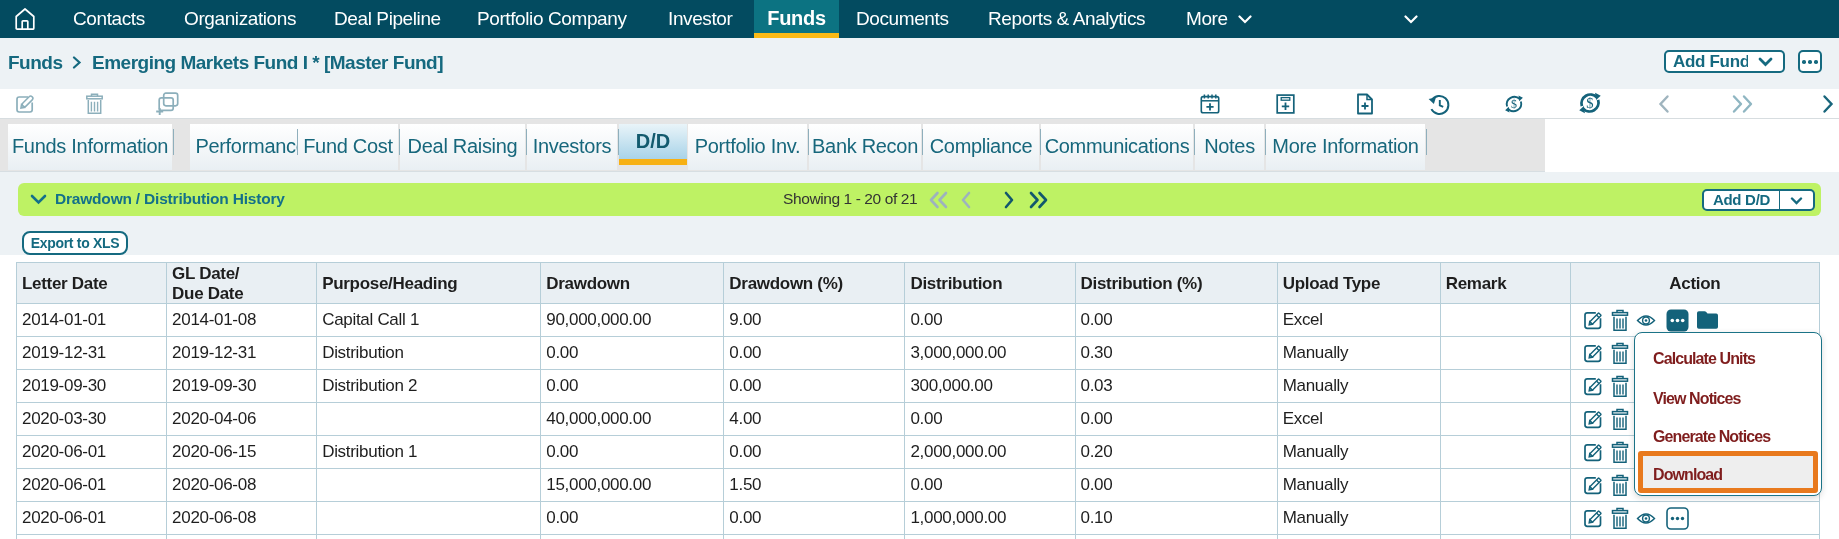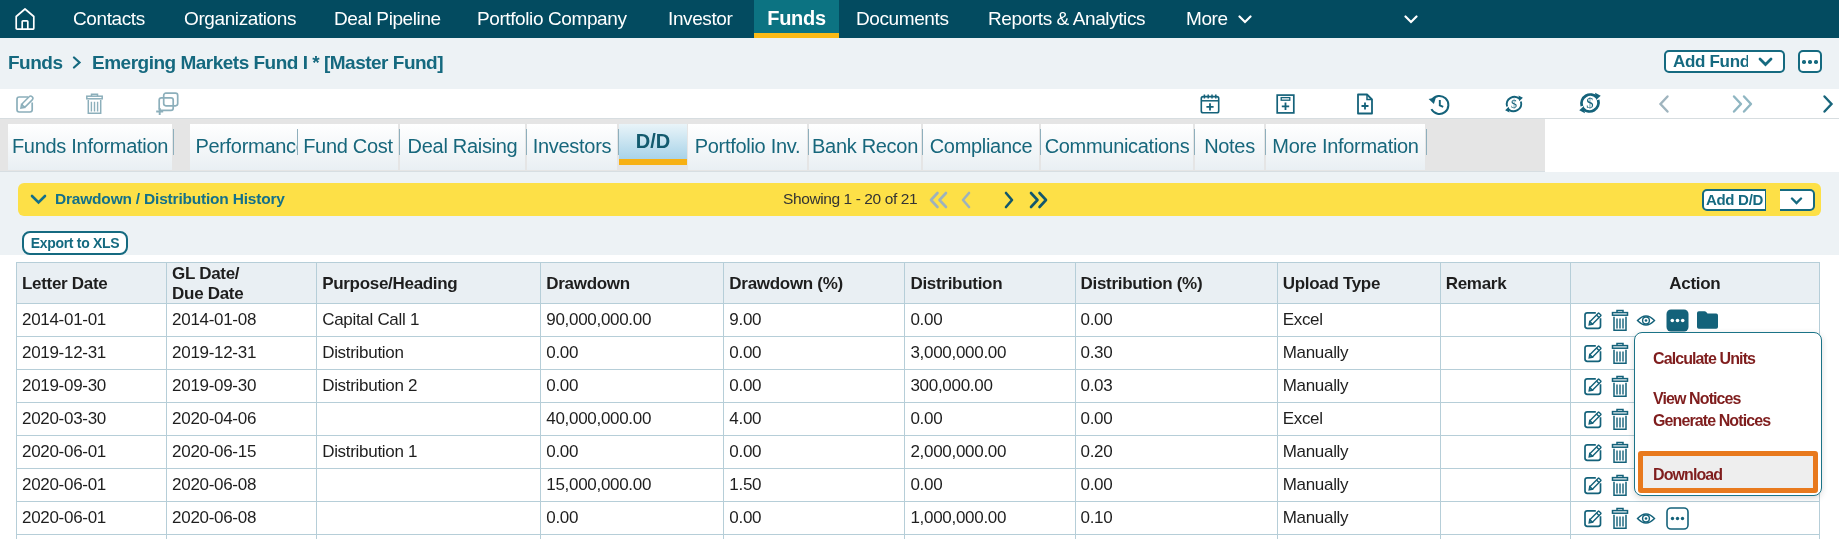--- a/index.html
+++ b/index.html
@@ -20,21 +20,21 @@
 
 .toolbar { position:absolute; left:0; top:89px; width:1839px; height:30px; background:#fff; border-bottom:1px solid #d7dde0; }
 
 
 .tabs { position:absolute; left:0; top:119px; width:1545px; height:53px; background:#e5e5e5; border-bottom:1px solid #d7dee2; }
 .tab { position:absolute; top:5px; height:46px; line-height:44px; font-size:20px; color:#17677c; letter-spacing:-0.3px; text-align:center; background:linear-gradient(#ffffff,#e9eff3); white-space:nowrap; }
 .tabsep { position:absolute; top:10px; height:26px; width:1px; background:#8fafbc; }
 .tabActive { position:absolute; top:5px; height:41px; background:linear-gradient(#e9f4f9,#a8d3e8); border-bottom:6px solid #f7b013; font-weight:bold; color:#125a6e; font-size:20px; text-align:center; line-height:34px; }
 
 
-.secbar { position:absolute; left:18px; top:183px; width:1803px; height:33px; background:#fde047; border-radius:6px; }
+.secbar { position:absolute; left:18px; top:183px; width:1803px; height:33px; background:#bef264; border-radius:6px; }
 .sectitle { position:absolute; left:37px; top:0; height:33px; line-height:32px; font-weight:bold; font-size:15.5px; color:#13708a; letter-spacing:-0.2px; }
 .showing { position:absolute; left:765px; top:0; height:33px; line-height:32px; font-size:15.5px; color:#333; letter-spacing:-0.4px; }
 
 
 .btn { position:absolute; background:#fff; border:2px solid #156a80; border-radius:5px; color:#156a80; font-weight:bold; text-align:center; white-space:nowrap; letter-spacing:-0.3px; }
 
 
 .tblwrap { position:absolute; left:16px; top:262px; width:1804px; }
 table.t { border-collapse:collapse; table-layout:fixed; width:1804px; }
 table.t th, table.t td { border:1px solid #b6ced8; font-size:17px; color:#1e1e1e; padding:0 0 0 5px; letter-spacing:-0.3px; overflow:hidden; white-space:nowrap; }
@@ -204,21 +204,21 @@
       </svg>
     <svg class="abs" style="left:941px;top:8px;" width="14" height="18" viewBox="0 0 14 18">
         <path d="M10 2 L4 9 L10 16" fill="none" stroke="#9db2be" stroke-width="2.6" stroke-linecap="round" stroke-linejoin="round"></path>
       </svg>
     <svg class="abs" style="left:984px;top:8px;" width="14" height="18" viewBox="0 0 14 18">
         <path d="M4 2 L10 9 L4 16" fill="none" stroke="#12576d" stroke-width="2.6" stroke-linecap="round" stroke-linejoin="round"></path>
       </svg>
     <svg class="abs" style="left:1010px;top:8px;" width="21" height="18" viewBox="0 0 21 18">
         <path d="M3 2 L9.5 9 L3 16 M11.5 2 L18 9 L11.5 16" fill="none" stroke="#12576d" stroke-width="2.6" stroke-linecap="round" stroke-linejoin="round"></path>
       </svg>
-    <div class="btn" style="left:1684px;top:6px;width:64px;height:22px;font-size:15px;line-height:18px;border-right:1px solid #156a80;border-radius:5px 0 0 5px;">Add D/D</div>
+    <div class="btn" style="left:1684px;top:6px;width:78px;height:22px;font-size:15px;line-height:18px;border-right:1px solid #156a80;border-radius:5px 0 0 5px;">Add D/D</div>
     <div class="btn" style="left:1762px;top:6px;width:35px;height:22px;border-left:none;border-radius:0 5px 5px 0;">
       <svg style="margin:6px auto 0;" width="13" height="8" viewBox="0 0 13 8">
           <path d="M2 1.5 L6.5 6 L11 1.5" fill="none" stroke="#156a80" stroke-width="2.4" stroke-linecap="round"></path>
         </svg>
     </div>
   </div>
 
   <div class="btn" style="left:22px;top:231px;width:106px;height:24px;font-size:14px;line-height:20px;border-radius:8px;">Export to XLS</div>
 
   <div class="tblwrap">
@@ -474,18 +474,18 @@
             <td></td>
             <td class="act"></td>
           </tr>
     </tbody>
       </table>
   </div>
 
   <div class="popup">
     <span class="pitem" style="top:16px;">Calculate Units</span>
     <span class="pitem" style="top:56px;">View Notices</span>
-    <span class="pitem" style="top:78px;">Generate Notices</span>
+    <span class="pitem" style="top:94px;">Generate Notices</span>
     <div class="dl"></div>
     <span class="pitem" style="top:132px;">Download</span>
   </div>
 
 </div>
 
 </body></html>

